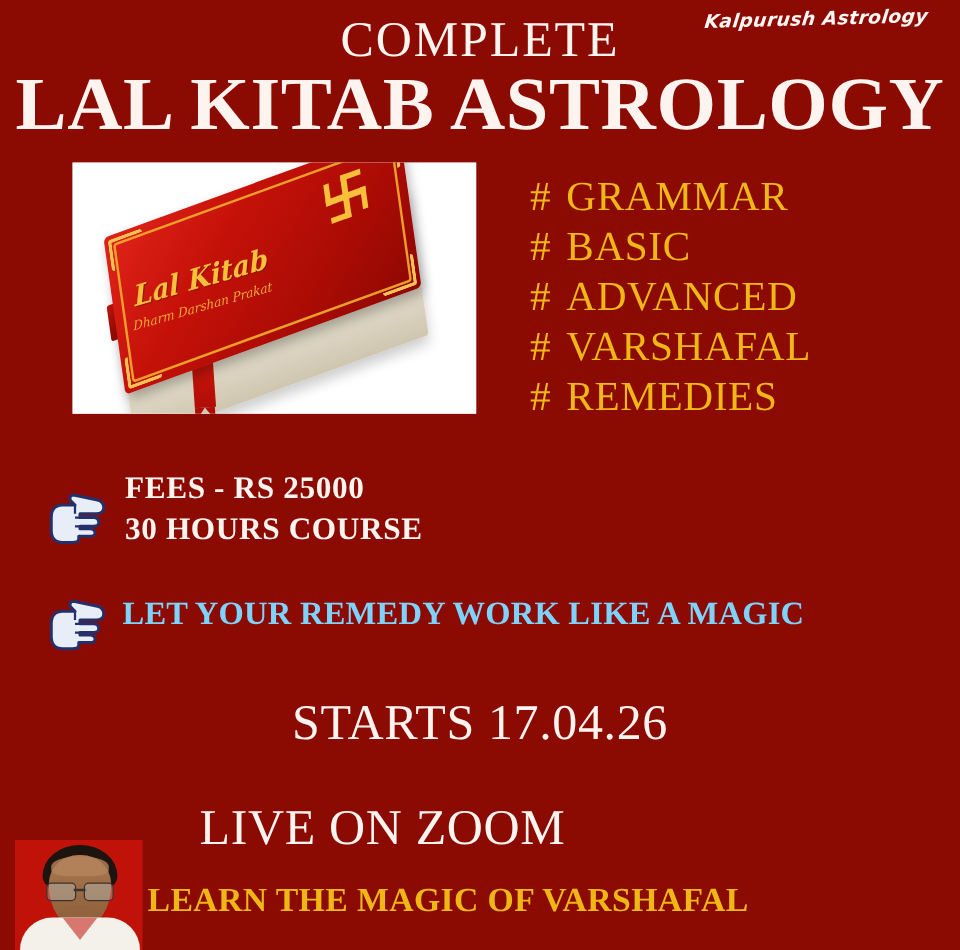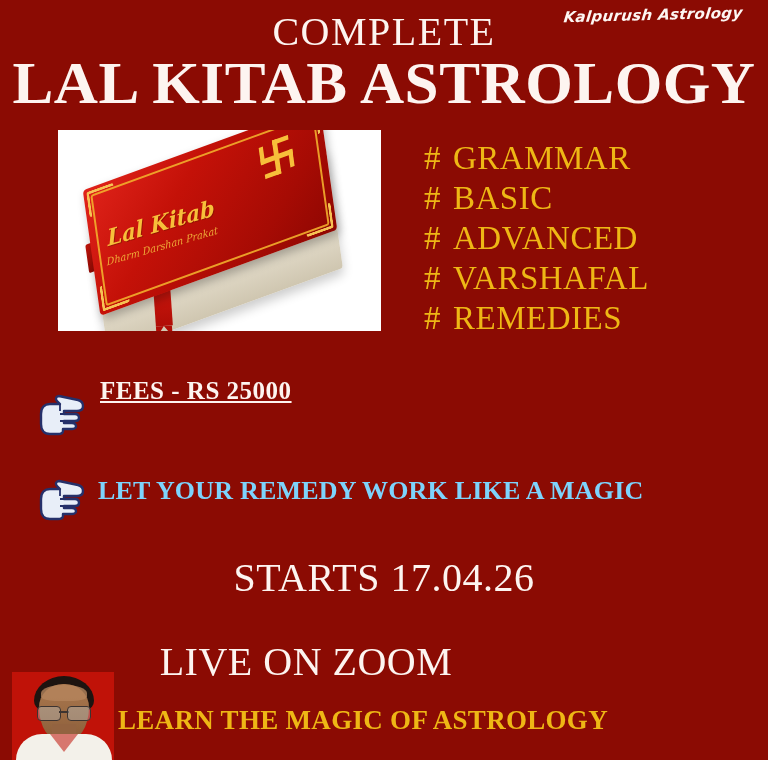--- a/index.html
+++ b/index.html
@@ -213,21 +213,20 @@
   
   .fees {
     position: absolute;
     left: 100px;
     top: 374px;
     color: #fdf4f0;
     font-size: 25px;
     line-height: 33px;
     letter-spacing: 0.5px;
     font-weight: 600;
-    text-decoration: underline;
   }
 
   
   .remedy {
     position: absolute;
     left: 98px;
     top: 476px;
     color: #7dd3fc;
     font-size: 26px;
     letter-spacing: 0.2px;
@@ -403,20 +402,21 @@
   </div>
 
   <div class="hand" style="left:34px; top:388px;">
     <svg viewBox="0 0 52 48">
       <path d="M7 26 C7 19 11 16 16 16 L26 16 L23 13 C21 11 22 8 25 8 L44 12 C48 13 49 16 49 18 C49 21 47 23 43 23 L30 23 L30 26 L41 26 C44 26 45 28 45 30 C45 32 43 33 41 33 L30 33 L30 35 L38 35 C41 35 42 37 42 38.5 C42 40 40 41 38 41 L29 41 L29 43 C29 45 27 46 24 46 L16 46 C10 46 7 42 7 36 Z" fill="#e8eef8" stroke="#25306a" stroke-width="2.4" stroke-linejoin="round"></path>
       <path d="M26 16 L26 23 M30 26 L26 26 M30 33 L26 33" fill="none" stroke="#25306a" stroke-width="1.8"></path>
     </svg>
   </div>
   <div class="fees">
     <div>FEES - RS 25000</div>
+    <div>30 HOURS COURSE</div>
   </div>
 
   <div class="hand" style="left:34px; top:473px;">
     <svg viewBox="0 0 52 48">
       <path d="M7 26 C7 19 11 16 16 16 L26 16 L23 13 C21 11 22 8 25 8 L44 12 C48 13 49 16 49 18 C49 21 47 23 43 23 L30 23 L30 26 L41 26 C44 26 45 28 45 30 C45 32 43 33 41 33 L30 33 L30 35 L38 35 C41 35 42 37 42 38.5 C42 40 40 41 38 41 L29 41 L29 43 C29 45 27 46 24 46 L16 46 C10 46 7 42 7 36 Z" fill="#e8eef8" stroke="#25306a" stroke-width="2.4" stroke-linejoin="round"></path>
       <path d="M26 16 L26 23 M30 26 L26 26 M30 33 L26 33" fill="none" stroke="#25306a" stroke-width="1.8"></path>
     </svg>
   </div>
   <div class="remedy">LET YOUR REMEDY WORK LIKE A MAGIC</div>
 
@@ -431,15 +431,15 @@
       <div class="p-lens l"></div>
       <div class="p-bridge"></div>
       <div class="p-lens r"></div>
     </div>
     <div class="p-mouth"></div>
     <div class="p-neck"></div>
     <div class="p-shirt"></div>
     <div class="p-collar"></div>
   </div>
 
-  <div class="tagline">LEARN THE MAGIC OF ASTROLOGY</div>
+  <div class="tagline">LEARN THE MAGIC OF VARSHAFAL</div>
 
 </div>
 
 </body></html>

